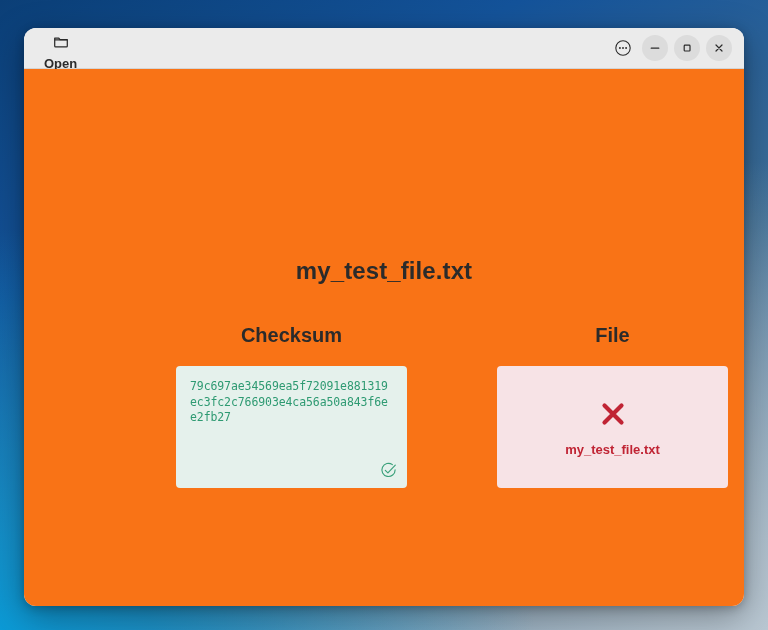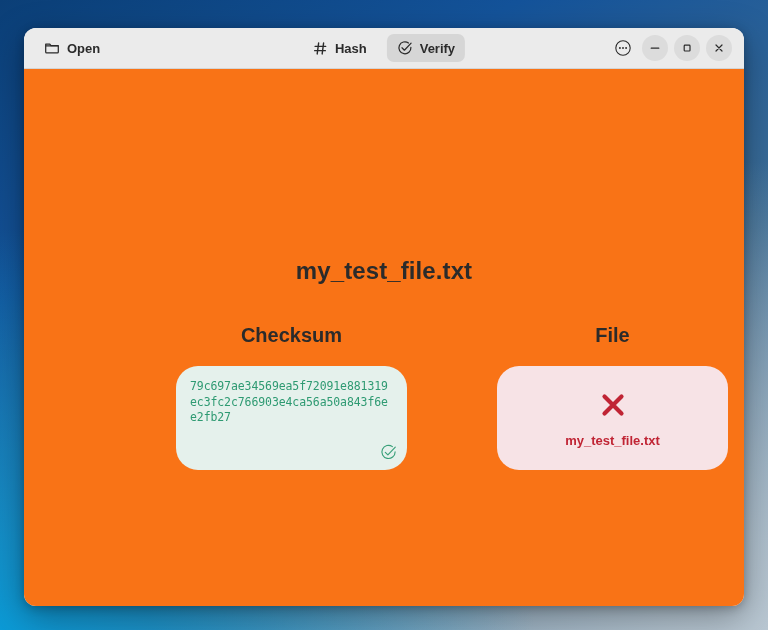--- a/index.html
+++ b/index.html
@@ -86,20 +86,21 @@
     padding: 0 10px;
     border: none;
     background: transparent;
     border-radius: 7px;
     cursor: pointer;
     font-family: "Liberation Sans", sans-serif;
     font-size: 13px;
     font-weight: bold;
     color: #2b2b2b;
     white-space: nowrap;
+    flex-direction: column;
   }
   .tb-btn.active {
     background: #d6d6d6;
   }
   .tb-btn .lbl { line-height: 1; }
 
   .icon-svg { display: block; }
 
   
   .wc {
@@ -156,22 +157,22 @@
   .col-heading {
     font-size: 20px;
     font-weight: bold;
     color: #2b2b2b;
     margin-bottom: 19px;
   }
 
   
   .card {
     width: 231px;
-    height: 104px;
-    border-radius: 22px;
+    height: 122px;
+    border-radius: 4px;
     position: relative;
     box-sizing: border-box;
   }
   .card.checksum {
     background: #e5f1ec;
     padding: 13px 14px;
   }
   .hash-text {
     font-family: "DejaVu Sans Mono", "Liberation Mono", monospace;
     font-size: 11.5px;
@@ -216,40 +217,20 @@
         <span class="ico">
           <svg class="icon-svg" width="16" height="16" viewBox="0 0 16 16" fill="none" stroke="#2b2b2b" stroke-width="1.25" stroke-linejoin="round">
             <path d="M1.7 4.2h4.1l1.2 1.5h7.3v6.3a.9.9 0 0 1-.9.9H2.6a.9.9 0 0 1-.9-.9z"></path>
             <path d="M1.7 5.9h12.6"></path>
           </svg>
         </span>
         <span class="lbl">Open</span>
       </button>
     </div>
 
-    <div class="hb-center">
-      <button class="tb-btn">
-        <span class="ico">
-          <svg class="icon-svg" width="15" height="15" viewBox="0 0 16 16" fill="none" stroke="#2b2b2b" stroke-width="1.5" stroke-linecap="round">
-            <path d="M6.1 2.2 4.6 13.8M11.4 2.2 9.9 13.8M2.3 5.7h11.4M1.9 10.3h11.4"></path>
-          </svg>
-        </span>
-        <span class="lbl">Hash</span>
-      </button>
-
-      <button class="tb-btn active">
-        <span class="ico">
-          <svg class="icon-svg" width="16" height="16" viewBox="0 0 16 16" fill="none" stroke="#2b2b2b" stroke-width="1.25" stroke-linecap="round" stroke-linejoin="round">
-            <path d="M14 7.4A6 6 0 1 1 11.6 3.0"></path>
-            <path d="M5.1 7.8 7.5 10.2 14.2 3.1"></path>
-          </svg>
-        </span>
-        <span class="lbl">Verify</span>
-      </button>
-    </div>
 
     <div class="hb-right">
       <button class="wc menu">
         <svg class="icon-svg" width="18" height="18" viewBox="0 0 18 18" fill="none" stroke="#2b2b2b" stroke-width="1.1">
           <circle cx="9" cy="9" r="7.2"></circle>
           <circle cx="5.9" cy="9" r="0.95" fill="#2b2b2b" stroke="none"></circle>
           <circle cx="9" cy="9" r="0.95" fill="#2b2b2b" stroke="none"></circle>
           <circle cx="12.1" cy="9" r="0.95" fill="#2b2b2b" stroke="none"></circle>
         </svg>
       </button>

